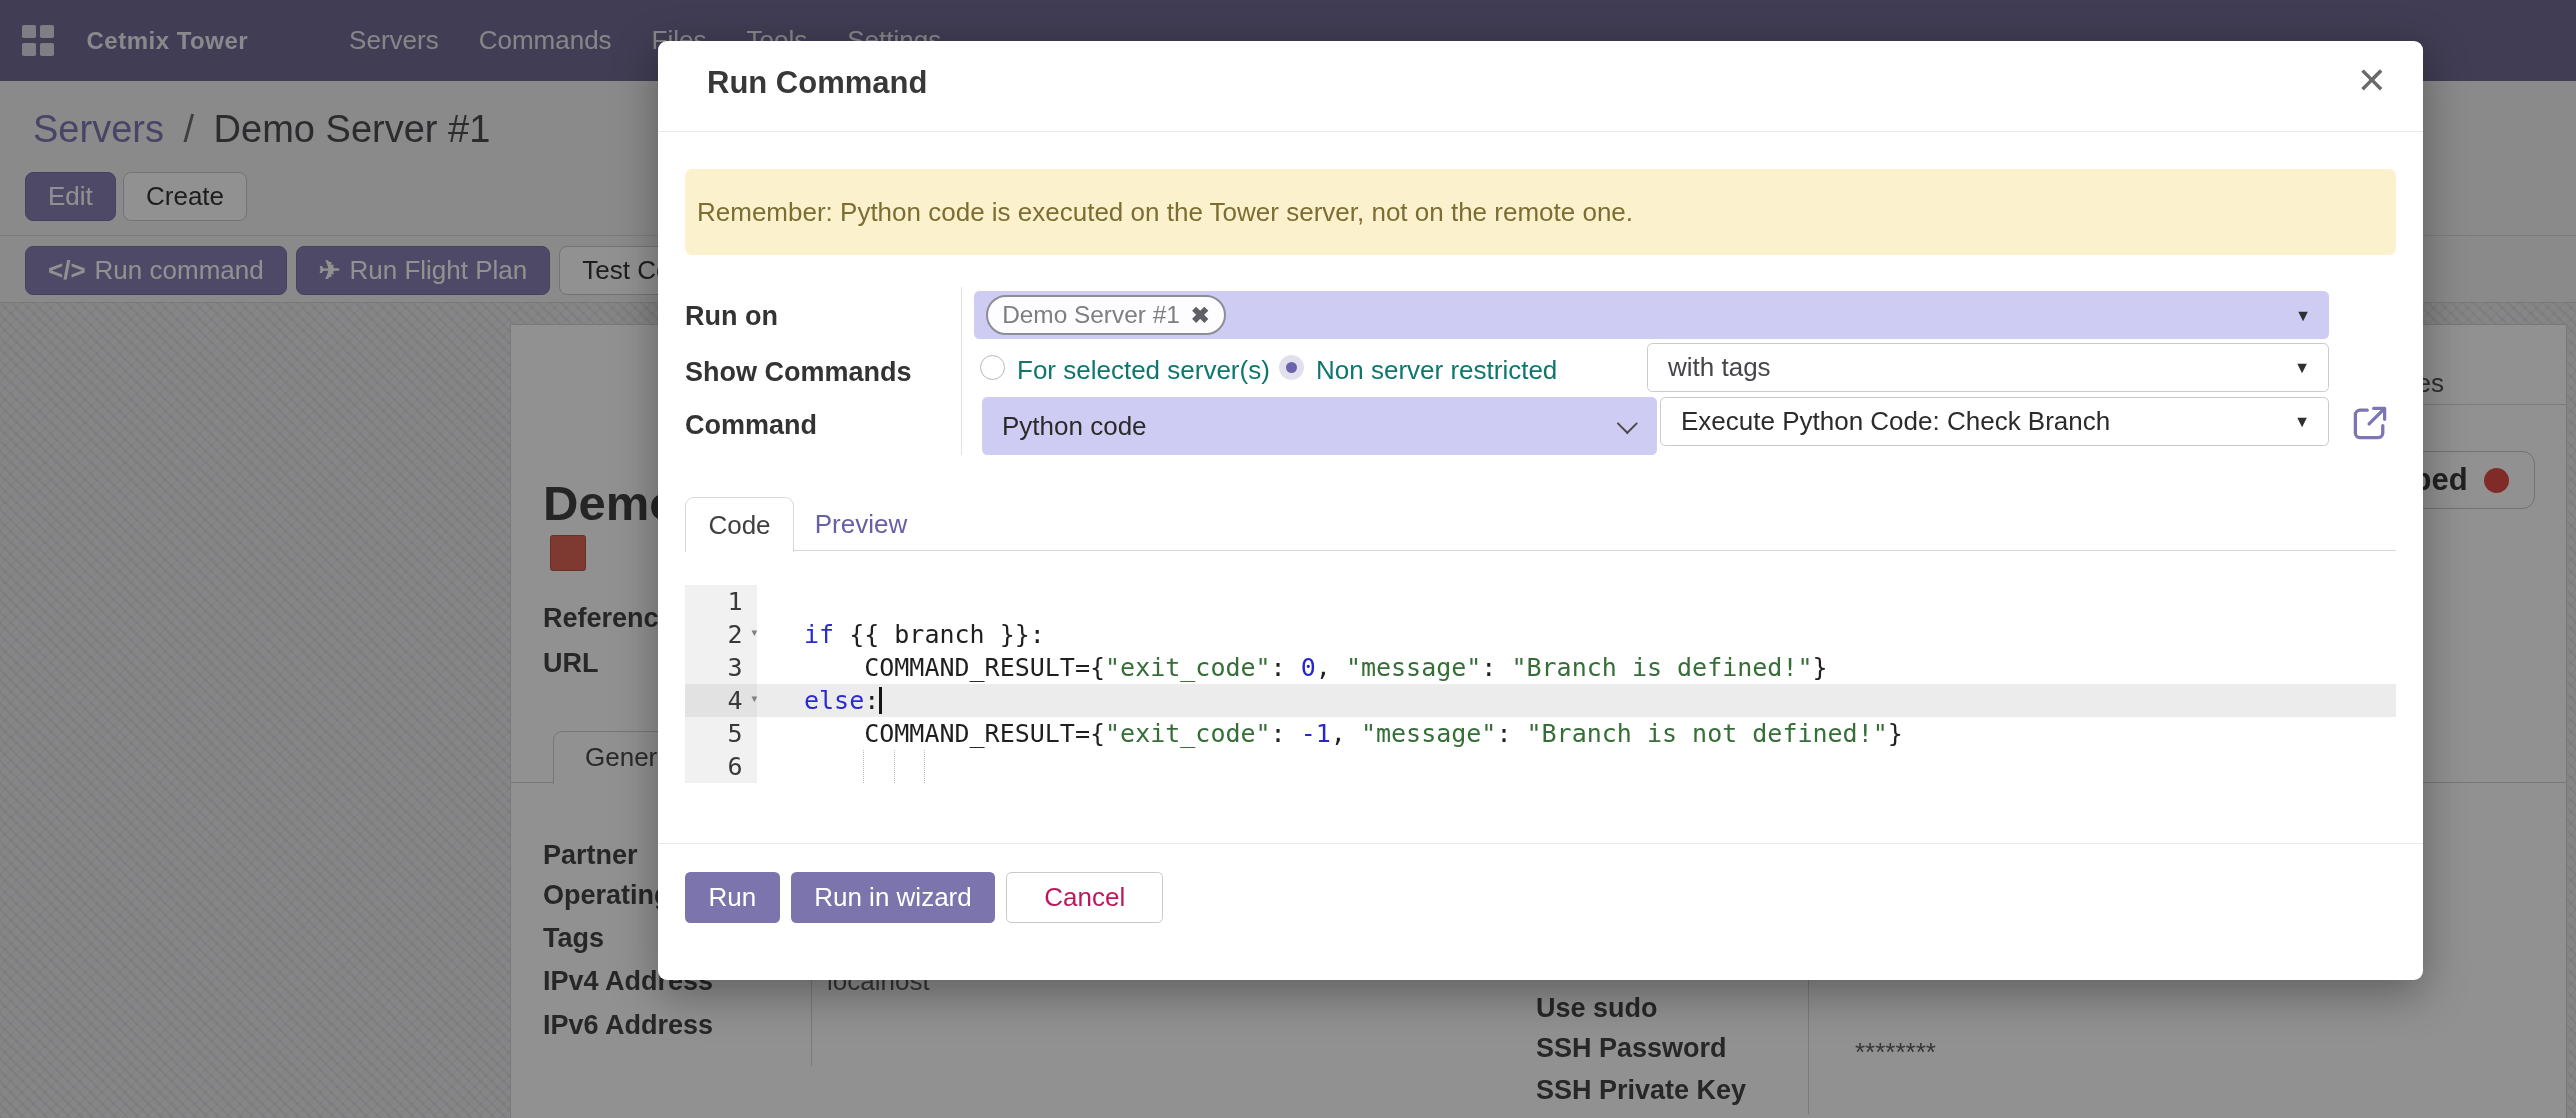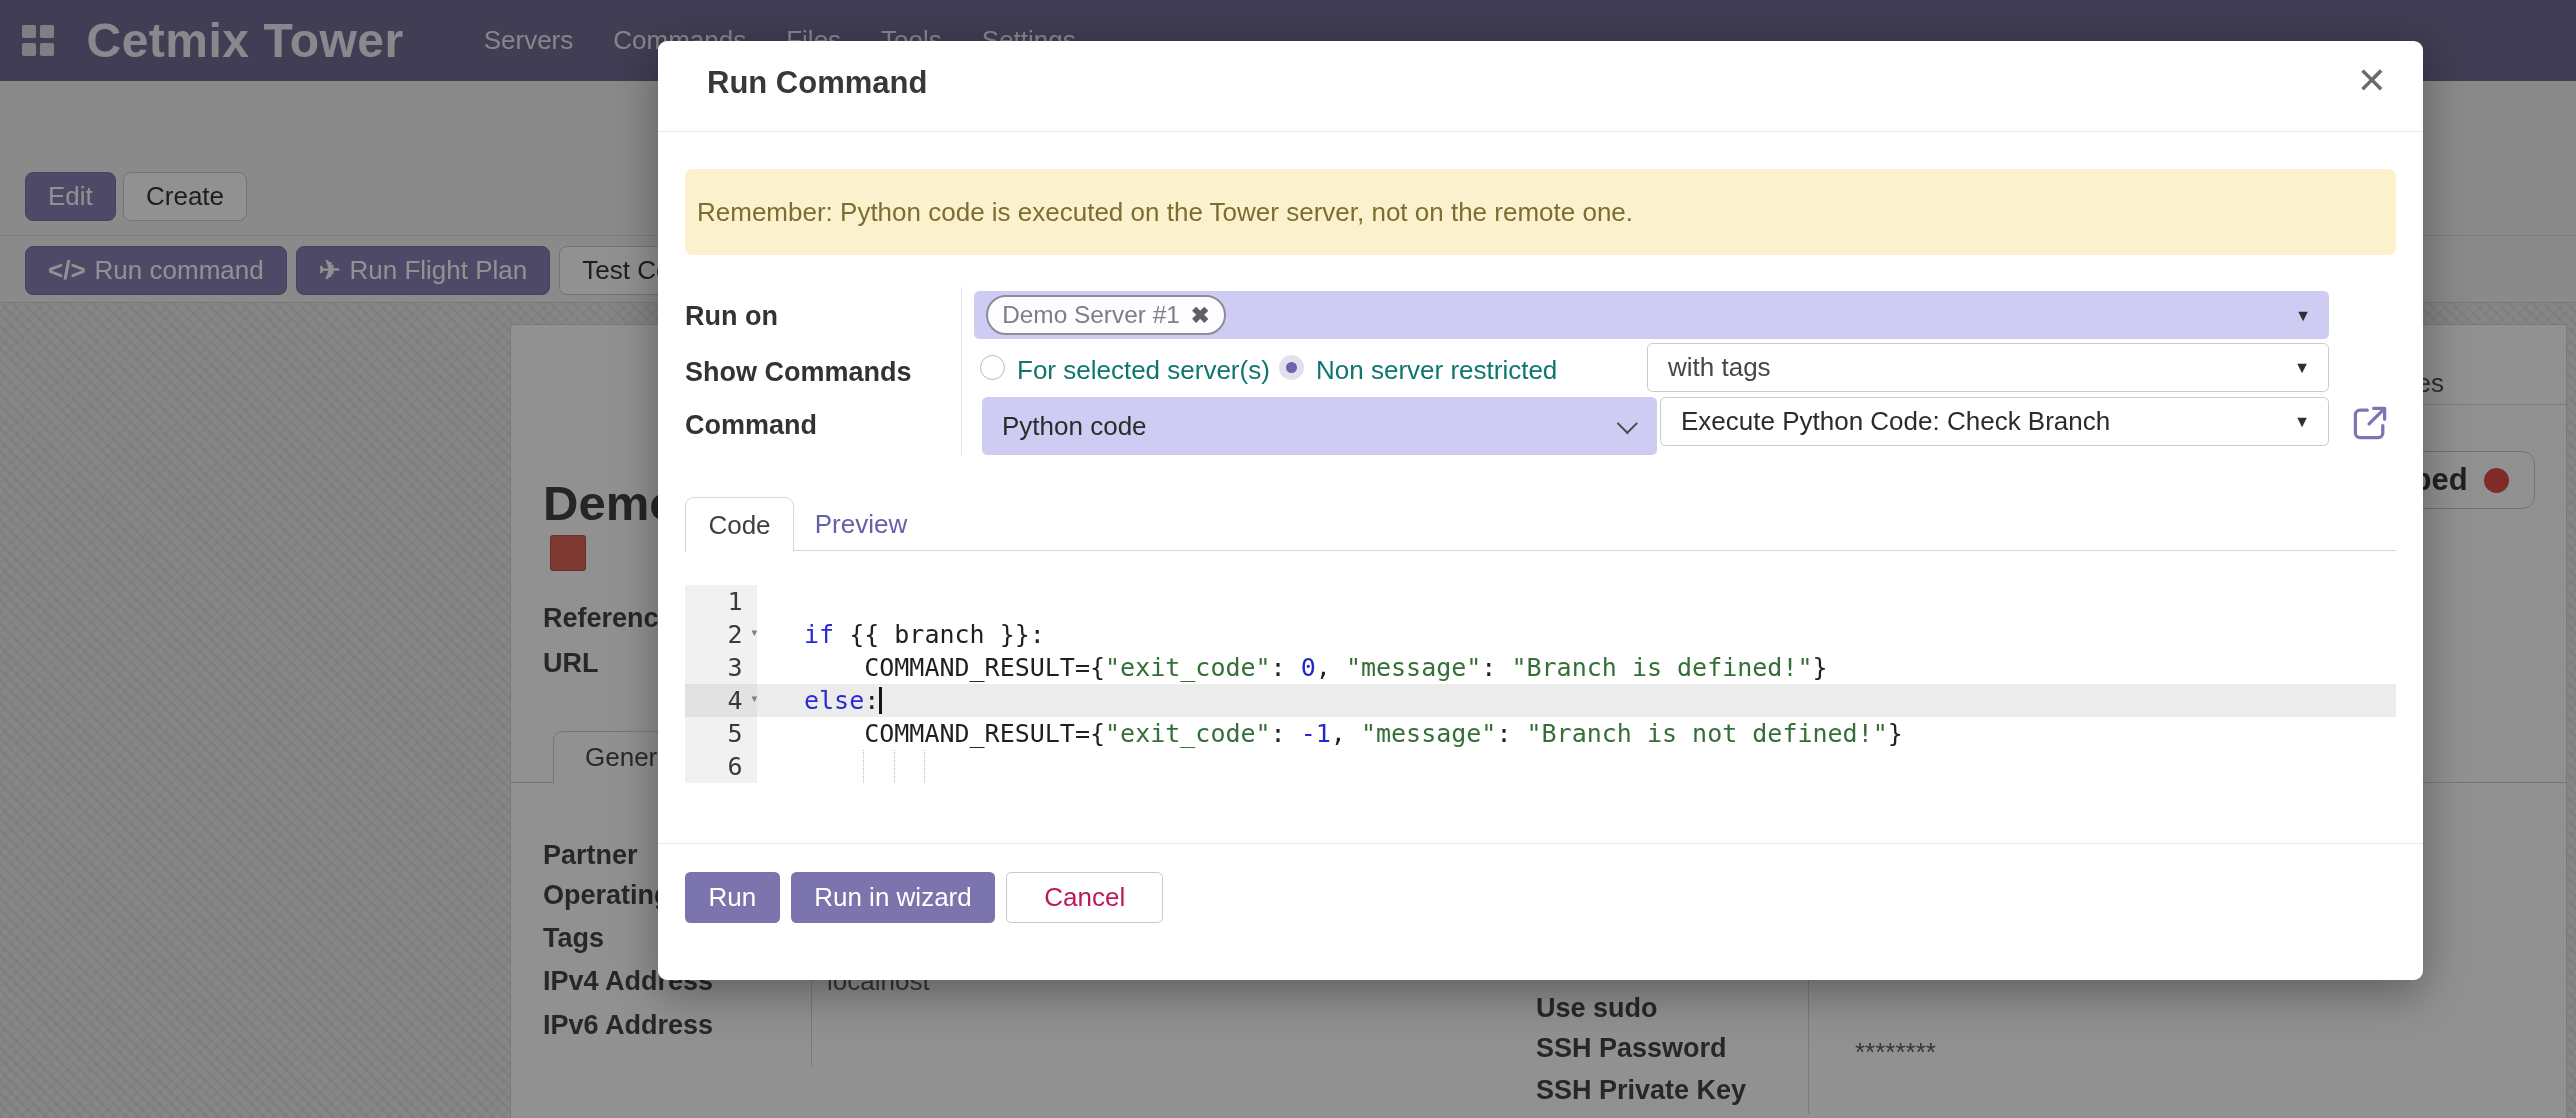--- a/index.html
+++ b/index.html
@@ -4,21 +4,21 @@
 <style>
   html,body{margin:0;padding:0;background:#555;}
   .screen{position:relative;width:2576px;height:1118px;overflow:hidden;
     font-family:"Liberation Sans",sans-serif;background:#f2f2f3;}
 
   
   .navbar{position:absolute;left:0;top:0;width:100%;height:81px;background:#6c6691;
     display:flex;align-items:center;padding-left:22px;box-sizing:border-box;}
   .apps-icon{display:grid;grid-template-columns:13.5px 13.5px;grid-gap:4.5px;margin-right:33px;}
   .apps-icon i{width:13.5px;height:13.5px;background:rgba(255,255,255,.78);border-radius:1.8px;}
-  .brand{font-size:48px;font-weight:600;color:#f0eef7;letter-spacing:0.5px;margin-right:80px;}
+  .brand{font-size:24px;font-weight:600;color:#f0eef7;letter-spacing:0.5px;margin-right:101px;}
   .nav-menu{display:flex;gap:40px;}
   .nav-menu span{font-size:26px;color:rgba(255,255,255,.87);}
 
   .breadcrumb{position:absolute;left:33px;top:108px;font-size:38px;}
   .breadcrumb .bc-link{color:#7a74b0;}
   .breadcrumb .bc-sep{color:#6a6a6e;margin:0 9px;}
   .breadcrumb .bc-cur{color:#47474c;}
 
   .btn{display:inline-flex;align-items:center;justify-content:center;height:49px;
     border-radius:8px;font-size:26px;box-sizing:border-box;padding:0 22px;white-space:nowrap;}
@@ -135,20 +135,25 @@
     <span class="brand">Cetmix Tower</span>
     <div class="nav-menu">
       <span>Servers</span>
       <span>Commands</span>
       <span>Files</span>
       <span>Tools</span>
       <span>Settings</span>
     </div>
   </nav>
 
+  <div class="breadcrumb">
+    <span class="bc-link">Servers</span>
+    <span class="bc-sep">/</span>
+    <span class="bc-cur">Demo Server #1</span>
+  </div>
 
   <div class="pg-btn-row">
     <button class="btn btn-primary">Edit</button>
     <button class="btn btn-light">Create</button>
   </div>
 
   <div class="hr1"></div>
 
   <div class="action-row">
     <button class="btn btn-primary">

